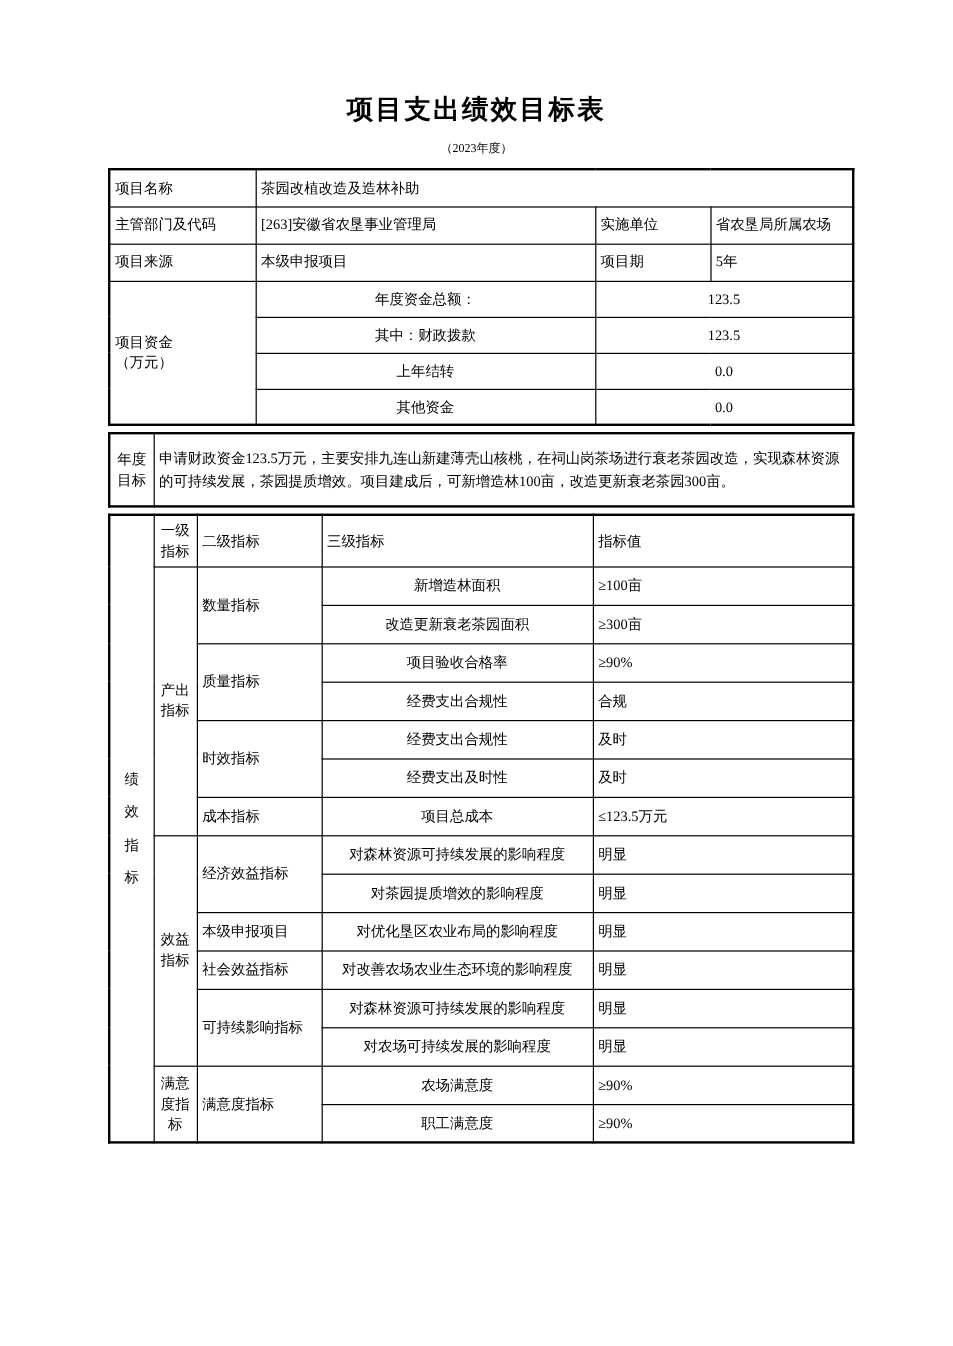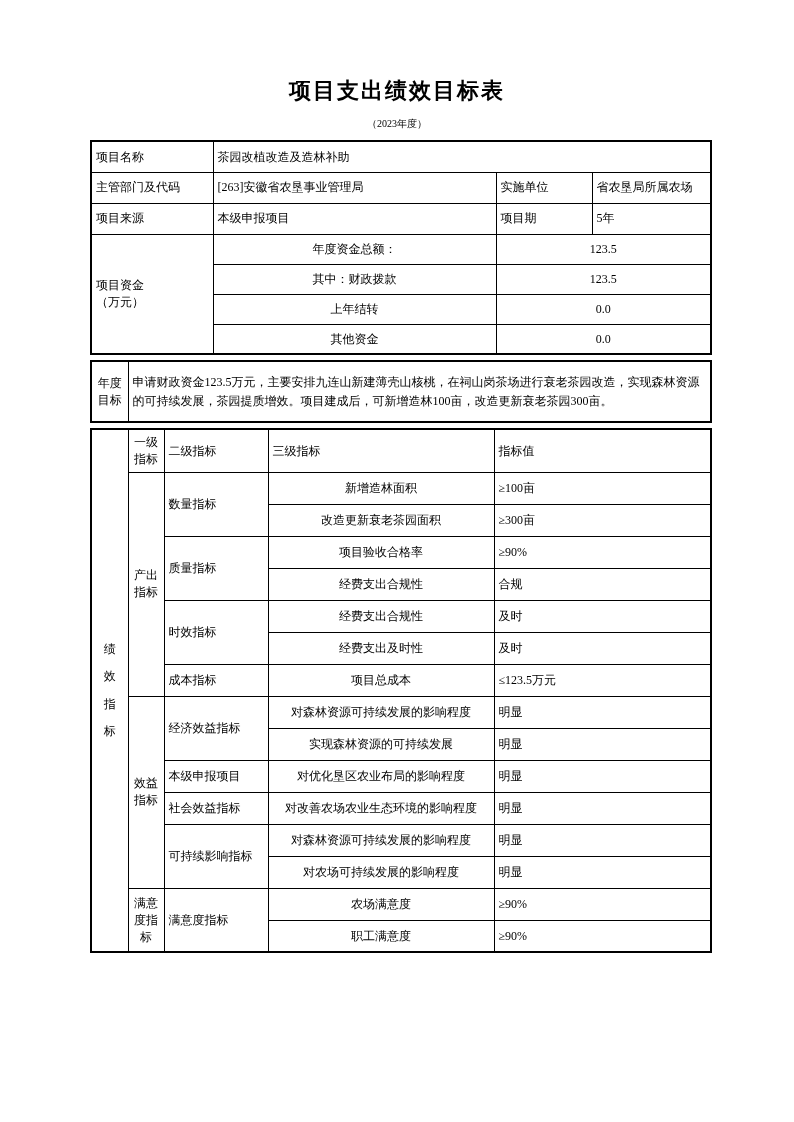--- a/index.html
+++ b/index.html
@@ -201,21 +201,21 @@
 
     <tr class="row32">
       <td rowspan="6">
             <div class="wrap2">效益指标</div>
           </td>
       <td class="c" rowspan="2">经济效益指标</td>
       <td class="l lvl3">对森林资源可持续发展的影响程度</td>
       <td class="c">明显</td>
     </tr>
     <tr class="row32">
-      <td class="l lvl3">实现森林资源的可持续发展</td>
+      <td class="l lvl3">对茶园提质增效的影响程度</td>
       <td class="c">明显</td>
     </tr>
     <tr class="row32">
       <td class="c">本级申报项目</td>
       <td class="l lvl3">对优化垦区农业布局的影响程度</td>
       <td class="c">明显</td>
     </tr>
     <tr class="row32">
       <td class="c">社会效益指标</td>
       <td class="l lvl3">对改善农场农业生态环境的影响程度</td>

